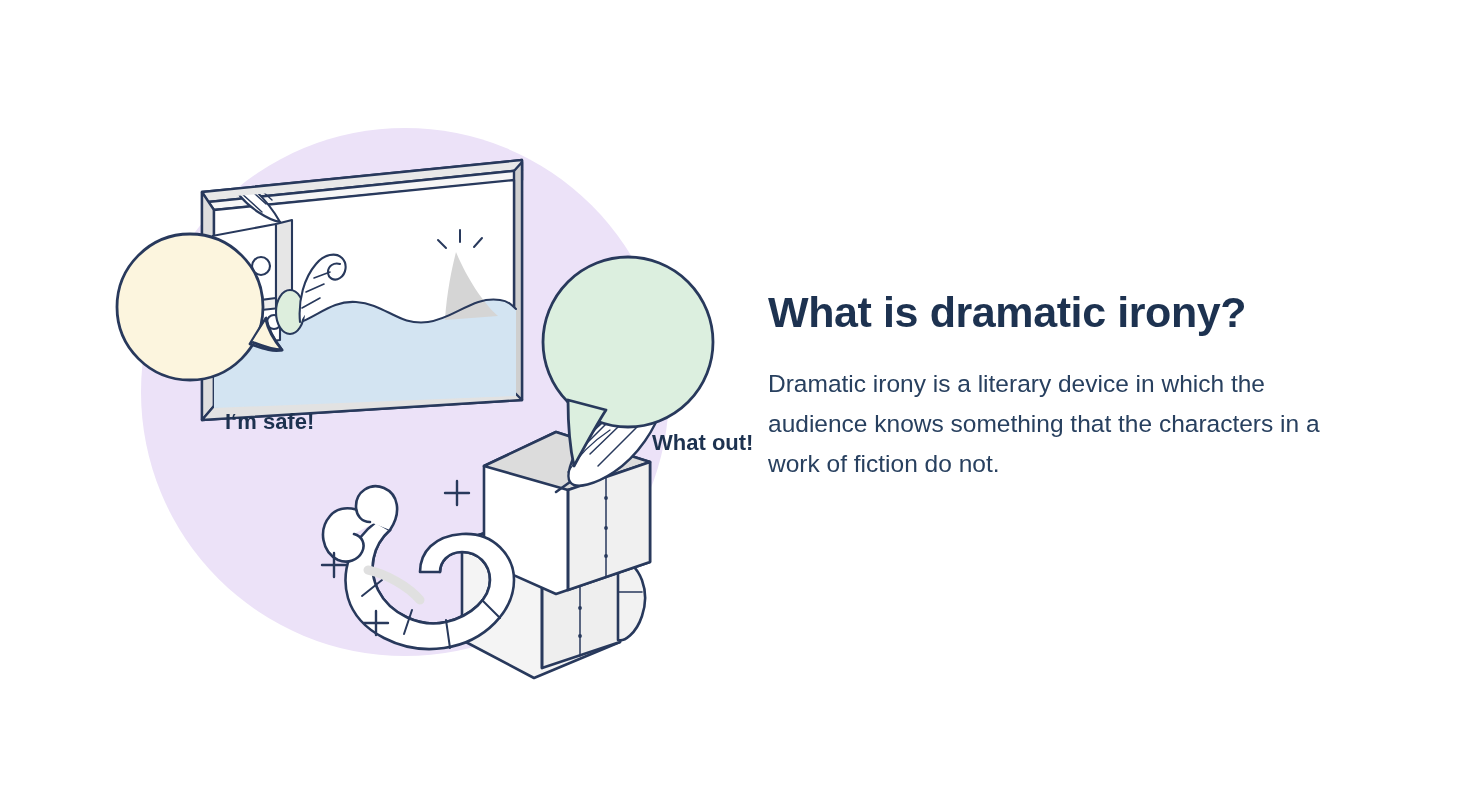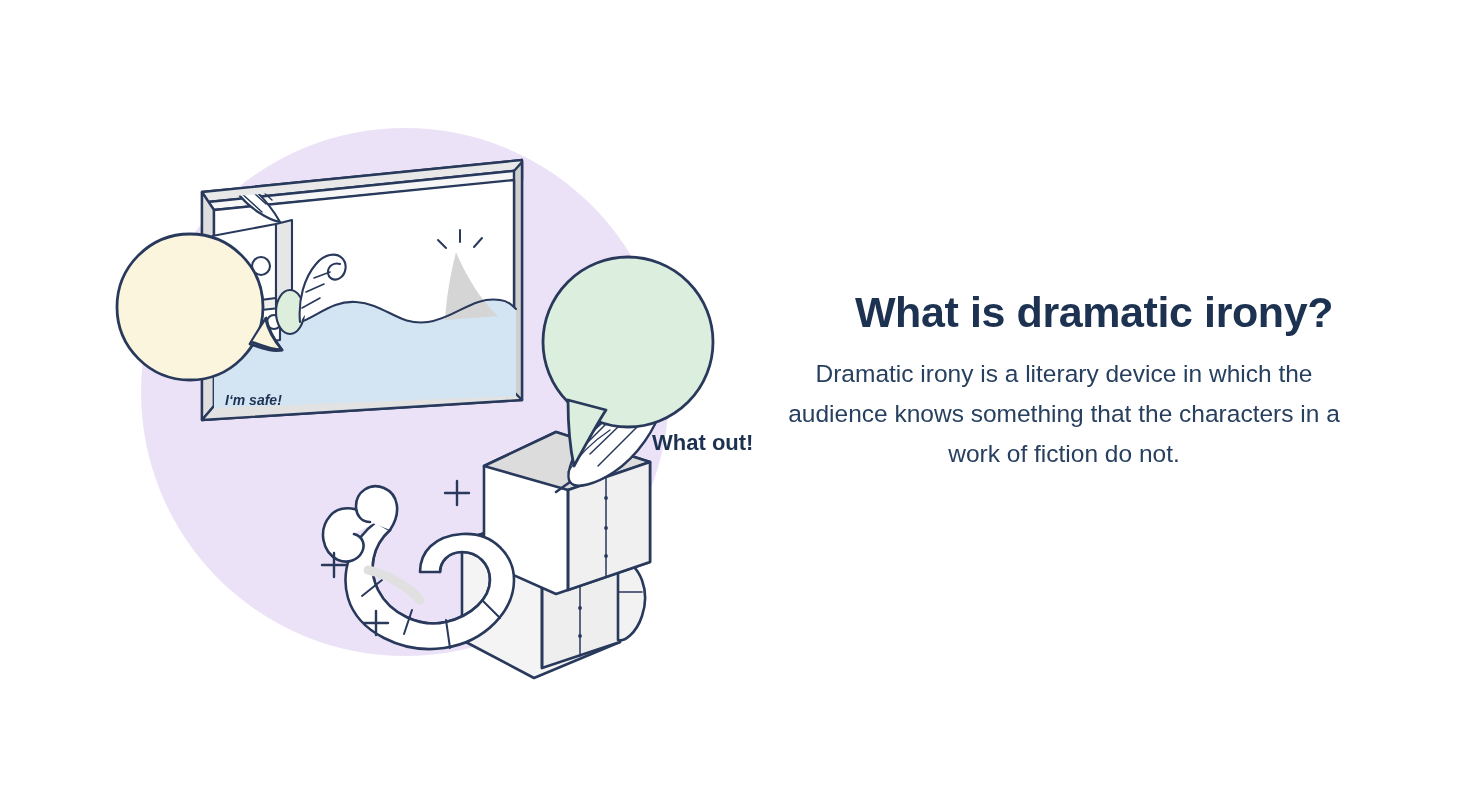--- a/index.html
+++ b/index.html
@@ -28,36 +28,35 @@
   }
   #illustration svg {
     display: block;
     width: 100%;
     height: 100%;
   }
 
   
   #text-col {
     position: absolute;
-    left: 784px;
+    left: 768px;
     top: 288px;
     width: 620px;
-    text-align: center;
   }
   #headline {
     margin: 0;
     font-family: "Liberation Sans", sans-serif;
     font-size: 43px;
     font-weight: bold;
     line-height: 1.16;
     letter-spacing: -0.4px;
     color: #1d3250;
   }
   #body-copy {
-    margin: 16px 0 0 0;
+    margin: 26px 0 0 0;
     font-family: "Liberation Sans", sans-serif;
     font-size: 24.5px;
     font-weight: 400;
     line-height: 1.63;
     color: #28405f;
     max-width: 560px;
   }
 
   
   #logo {
@@ -82,23 +81,22 @@
   .bubble-label {
     position: absolute;
     font-family: "Liberation Sans", sans-serif;
     font-weight: bold;
     color: #1d3250;
     white-space: nowrap;
     pointer-events: none;
   }
   #bubble-label-safe {
     left: 135px;
-    top: 292px;
-    font-size: 14px;
-    font-style: italic;
+    top: 309px;
+    font-size: 22px;
   }
   #bubble-label-watch {
     left: 562px;
     top: 330px;
     font-size: 22px;
   }
 </style>
 </head>
 <body>
 

